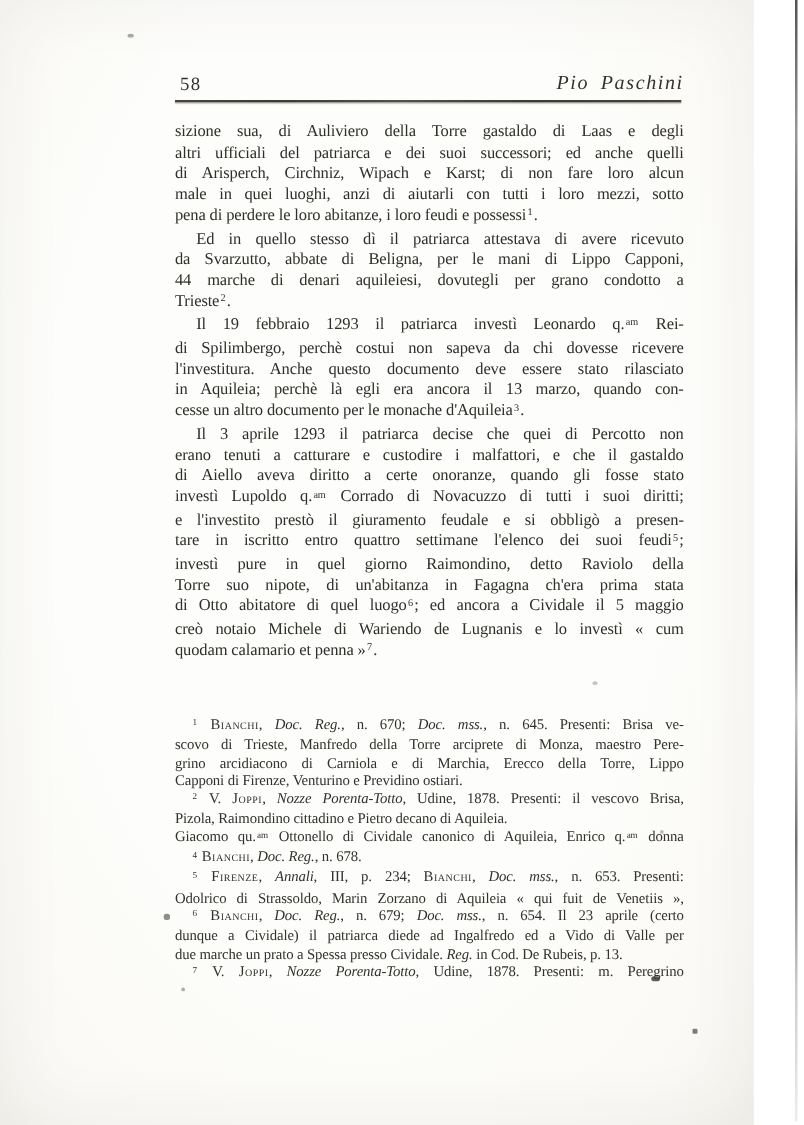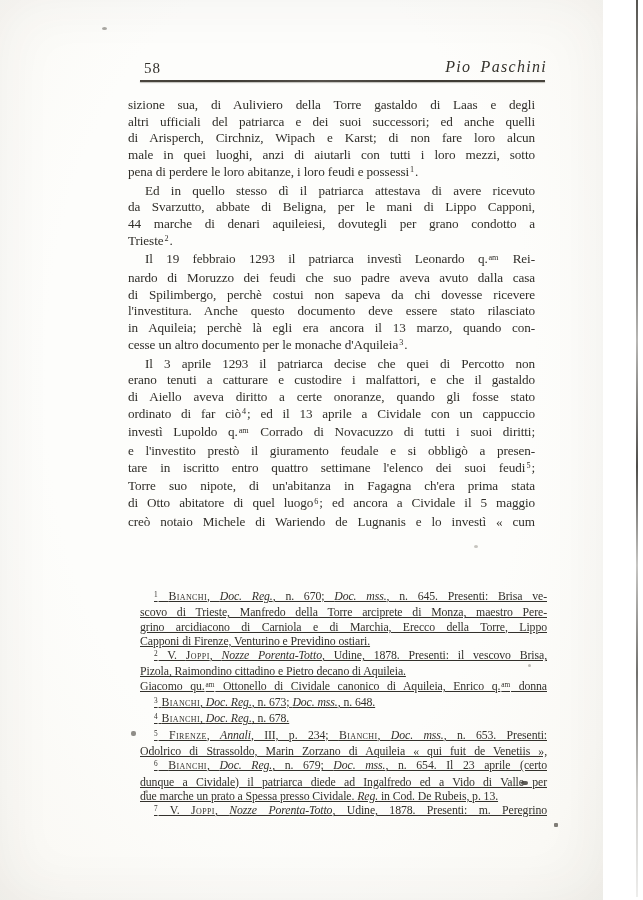--- a/index.html
+++ b/index.html
@@ -30,30 +30,29 @@
     font-style: italic; font-size: 16px; letter-spacing: 1.3px; word-spacing: 4px;
     color: #34322c;
   }
   .head-rule {
     position: absolute; left: 0; right: 2px; top: 22px; height: 2px;
     background: linear-gradient(to right, #4a463e, #3d3a33 20%, #54504a 45%, #3d3a33 70%, #46433b);
     box-shadow: 0 1px 1px rgba(80,76,66,0.35);
   }
   
   .body-text {
-    position: absolute; left: 128px; top: 97px; width: 407px;
+    position: absolute; left: 140px; top: 97px; width: 407px;
     font-size: 13.2px; line-height: 16.7px; letter-spacing: -0.1px;
     color: #302e29;
   }
   
   .footnotes {
-    position: absolute; left: 140px; top: 589px; width: 407px;
+    position: absolute; left: 140px; top: 572px; width: 407px;
     font-size: 11.8px; line-height: 14.3px; letter-spacing: -0.1px;
     color: #33312c;
-    text-decoration: underline;
   }
   .line { white-space: normal; }
   .line.j { text-align: justify; text-align-last: justify; -moz-text-align-last: justify; }
   .line.ind-b { text-indent: 17px; }
   .line.ind-f { text-indent: 13px; }
   .s-n { font-style: normal; }
   .s-i { font-style: italic; }
   .s-sc { font-variant: small-caps; letter-spacing: 0.4px; }
   .s-sup { font-size: 0.62em; position: relative; top: -0.42em; margin: 0 1px; }
   
@@ -88,46 +87,45 @@
       <div class="line j"><span class="s-n">sizione sua, di Auliviero della Torre gastaldo di Laas e degli</span></div>
       <div class="line j"><span class="s-n">altri ufficiali del patriarca e dei suoi successori; ed anche quelli</span></div>
       <div class="line j"><span class="s-n">di Arisperch, Circhniz, Wipach e Karst; di non fare loro alcun</span></div>
       <div class="line j"><span class="s-n">male in quei luoghi, anzi di aiutarli con tutti i loro mezzi, sotto</span></div>
       <div class="line"><span class="s-n">pena di perdere le loro abitanze, i loro feudi e possessi</span><span class="s-sup">1</span><span class="s-n">.</span></div>
       <div class="line ind-b j"><span class="s-n">Ed in quello stesso dì il patriarca attestava di avere ricevuto</span></div>
       <div class="line j"><span class="s-n">da Svarzutto, abbate di Beligna, per le mani di Lippo Capponi,</span></div>
       <div class="line j"><span class="s-n">44 marche di denari aquileiesi, dovutegli per grano condotto a</span></div>
       <div class="line"><span class="s-n">Trieste</span><span class="s-sup">2</span><span class="s-n">.</span></div>
       <div class="line ind-b j"><span class="s-n">Il 19 febbraio 1293 il patriarca investì Leonardo q.</span><span class="s-sup">am</span><span class="s-n"> Rei-</span></div>
-      <div class="line j"><span class="s-n">nardo di Moruzzo dei feudi che suo padre aveva avuto dalla casa</span></div>
       <div class="line j"><span class="s-n">di Spilimbergo, perchè costui non sapeva da chi dovesse ricevere</span></div>
       <div class="line j"><span class="s-n">l'investitura. Anche questo documento deve essere stato rilasciato</span></div>
       <div class="line j"><span class="s-n">in Aquileia; perchè là egli era ancora il 13 marzo, quando con-</span></div>
       <div class="line"><span class="s-n">cesse un altro documento per le monache d'Aquileia</span><span class="s-sup">3</span><span class="s-n">.</span></div>
       <div class="line ind-b j"><span class="s-n">Il 3 aprile 1293 il patriarca decise che quei di Percotto non</span></div>
       <div class="line j"><span class="s-n">erano tenuti a catturare e custodire i malfattori, e che il gastaldo</span></div>
       <div class="line j"><span class="s-n">di Aiello aveva diritto a certe onoranze, quando gli fosse stato</span></div>
-      <div class="line j"><span class="s-n">ordinato di far ciò</span><span class="s-sup">4</span><span class="s-n">; ed il 13 aprile a Cividale con un cappuccio</span></div>
       <div class="line j"><span class="s-n">investì Lupoldo q.</span><span class="s-sup">am</span><span class="s-n"> Corrado di Novacuzzo di tutti i suoi diritti;</span></div>
       <div class="line j"><span class="s-n">e l'investito prestò il giuramento feudale e si obbligò a presen-</span></div>
       <div class="line j"><span class="s-n">tare in iscritto entro quattro settimane l'elenco dei suoi feudi</span><span class="s-sup">5</span><span class="s-n">;</span></div>
+      <div class="line j"><span class="s-n">investì pure in quel giorno Raimondino, detto Raviolo della</span></div>
       <div class="line j"><span class="s-n">Torre suo nipote, di un'abitanza in Fagagna ch'era prima stata</span></div>
       <div class="line j"><span class="s-n">di Otto abitatore di quel luogo</span><span class="s-sup">6</span><span class="s-n">; ed ancora a Cividale il 5 maggio</span></div>
       <div class="line j"><span class="s-n">creò notaio Michele di Wariendo de Lugnanis e lo investì « cum</span></div>
+      <div class="line"><span class="s-n">quodam calamario et penna »</span><span class="s-sup">7</span><span class="s-n">.</span></div>
     </div>
 
   <div class="footnotes" id="footnotes">
       <div class="line ind-f j"><span class="s-sup">1</span><span class="s-n"> </span><span class="s-sc">Bianchi</span><span class="s-n">, </span><span class="s-i">Doc. Reg.</span><span class="s-n">, n. 670; </span><span class="s-i">Doc. mss.</span><span class="s-n">, n. 645. Presenti: Brisa ve-</span></div>
       <div class="line j"><span class="s-n">scovo di Trieste, Manfredo della Torre arciprete di Monza, maestro Pere-</span></div>
       <div class="line j"><span class="s-n">grino arcidiacono di Carniola e di Marchia, Erecco della Torre, Lippo</span></div>
       <div class="line"><span class="s-n">Capponi di Firenze, Venturino e Previdino ostiari.</span></div>
       <div class="line ind-f j"><span class="s-sup">2</span><span class="s-n"> V. </span><span class="s-sc">Joppi</span><span class="s-n">, </span><span class="s-i">Nozze Porenta-Totto</span><span class="s-n">, Udine, 1878. Presenti: il vescovo Brisa,</span></div>
       <div class="line"><span class="s-n">Pizola, Raimondino cittadino e Pietro decano di Aquileia.</span></div>
       <div class="line j"><span class="s-n">Giacomo qu.</span><span class="s-sup">am</span><span class="s-n"> Ottonello di Cividale canonico di Aquileia, Enrico q.</span><span class="s-sup">am</span><span class="s-n"> donna</span></div>
-      <div class="line ind-f"><span class="s-sup">3</span><span class="s-n"> </span><span class="s-sc">Bianchi</span><span class="s-n">, </span><span class="s-i">Doc. Reg.</span><span class="s-n">, n. 673; </span><span class="s-i">Doc. mss.</span><span class="s-n">, n. 648.</span></div>
       <div class="line ind-f"><span class="s-sup">4</span><span class="s-n"> </span><span class="s-sc">Bianchi</span><span class="s-n">, </span><span class="s-i">Doc. Reg.</span><span class="s-n">, n. 678.</span></div>
       <div class="line ind-f j"><span class="s-sup">5</span><span class="s-n"> </span><span class="s-sc">Firenze</span><span class="s-n">, </span><span class="s-i">Annali</span><span class="s-n">, III, p. 234; </span><span class="s-sc">Bianchi</span><span class="s-n">, </span><span class="s-i">Doc. mss.</span><span class="s-n">, n. 653. Presenti:</span></div>
       <div class="line j"><span class="s-n">Odolrico di Strassoldo, Marin Zorzano di Aquileia « qui fuit de Venetiis »,</span></div>
       <div class="line ind-f j"><span class="s-sup">6</span><span class="s-n"> </span><span class="s-sc">Bianchi</span><span class="s-n">, </span><span class="s-i">Doc. Reg.</span><span class="s-n">, n. 679; </span><span class="s-i">Doc. mss.</span><span class="s-n">, n. 654. Il 23 aprile (certo</span></div>
       <div class="line j"><span class="s-n">dunque a Cividale) il patriarca diede ad Ingalfredo ed a Vido di Valle per</span></div>
       <div class="line"><span class="s-n">due marche un prato a Spessa presso Cividale. </span><span class="s-i">Reg.</span><span class="s-n"> in Cod. De Rubeis, p. 13.</span></div>
       <div class="line ind-f j"><span class="s-sup">7</span><span class="s-n"> V. </span><span class="s-sc">Joppi</span><span class="s-n">, </span><span class="s-i">Nozze Porenta-Totto</span><span class="s-n">, Udine, 1878. Presenti: m. Peregrino</span></div>
     </div>
 
   <div class="scan-line"></div>

